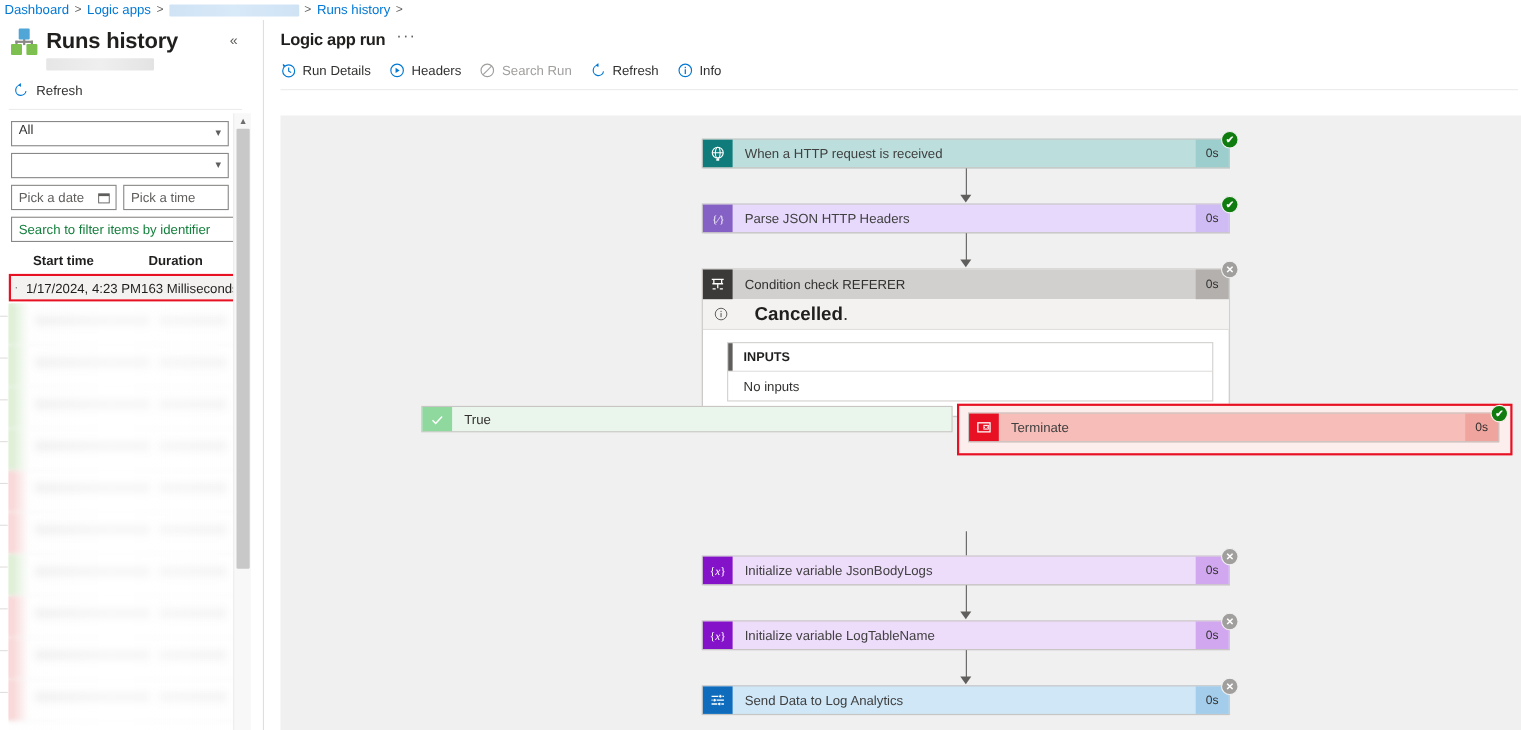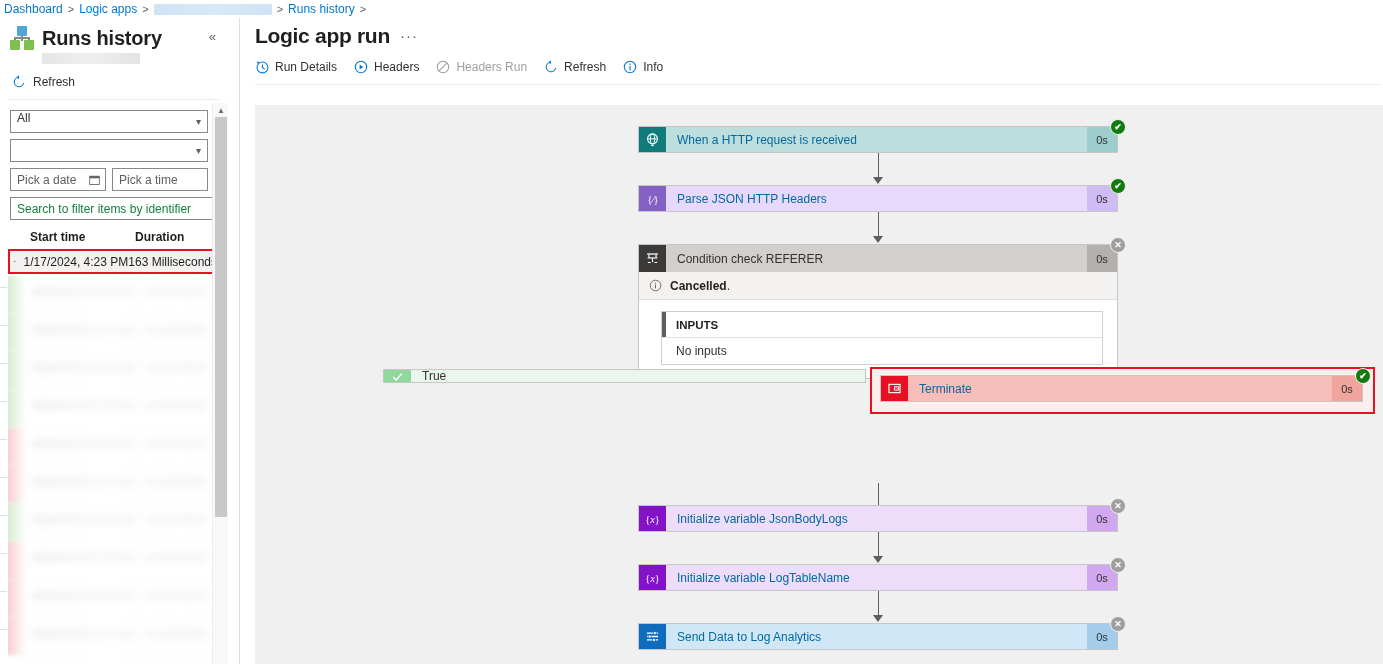--- a/index.html
+++ b/index.html
@@ -159,21 +159,21 @@
 
   
   .pane-sep {
     position: absolute; left: 239px; top: 18px; width: 1px; height: 646px;
     background: #e1dfdd;
   }
 
   
   .right-pane { position: absolute; left: 240px; top: 18px; width: 1143px; height: 646px; background:#fff; }
   .rp-title-row { display: flex; align-items: flex-end; gap: 10px; padding: 6px 0 0 15px; }
-  .rp-title { font-size: 21px; font-weight: 600; color: #201f1e; letter-spacing: -0.3px; }
+  .rp-title { font-size: 15px; font-weight: 600; color: #201f1e; letter-spacing: -0.3px; }
   .rp-ellipsis { font-size: 15px; color: #605e5c; cursor: pointer; padding-bottom: 4px; letter-spacing: 1px; }
   .rp-runid { margin: 2px 0 0 15px; font-size: 10.5px; color: #323130; letter-spacing: 0.1px; }
 
   .toolbar { display: flex; align-items: center; gap: 17px; margin: 12px 0 0 15px; }
   .tb-item { display: flex; align-items: center; gap: 6px; cursor: pointer; font-size: 12px; color: #323130; }
   .tb-item.disabled { color: #a19f9d; cursor: default; }
   .toolbar-divider { margin: 10px 0 0 15px; border-top: 1px solid #edebe9; width: 1125px; }
 
   
   .canvas {
@@ -189,21 +189,21 @@
     height: 27px; border: 1px solid #c8c6c4;
     box-shadow: 0 0.3px 0.9px rgba(0,0,0,0.08);
     cursor: pointer;
   }
   .node .nico {
     width: 27px; flex: 0 0 27px;
     display: flex; align-items: center; justify-content: center;
   }
   .node .nlabel {
     flex: 1 1 auto; display: flex; align-items: center;
-    padding-left: 11px; font-size: 12px; color: #0369a1;
+    padding-left: 11px; font-size: 12px; color: #404040;
     white-space: nowrap; overflow: hidden;
   }
   .node .ndur {
     flex: 0 0 30px; display: flex; align-items: center; justify-content: center;
     font-size: 11px; color: #323130;
   }
   .badge {
     position: absolute; right: -9px; top: -8px;
     width: 16px; height: 16px; border-radius: 50%;
     display: flex; align-items: center; justify-content: center;
@@ -236,23 +236,23 @@
     box-shadow: 0 0.3px 0.9px rgba(0,0,0,0.10);
   }
   .cond-head {
     display: flex; align-items: stretch; height: 27px; background: #d2d0ce;
     cursor: pointer;
   }
   .cond-head .nico { width: 27px; flex: 0 0 27px; background: #3b3a39; display:flex; align-items:center; justify-content:center;}
   .cond-head .nlabel { flex: 1 1 auto; display: flex; align-items: center; padding-left: 11px; font-size: 12px; color: #323130; }
   .cond-head .ndur { flex: 0 0 30px; display:flex; align-items:center; justify-content:center; background:#b3b0ad; font-size:11px; color:#323130;}
   .cond-status {
-    display: flex; align-items: center; gap: 8px;
+    display: flex; align-items: center; gap: 24px;
     height: 28px; padding-left: 10px; background: #f3f2f1;
-    border-bottom: 1px solid #e1dfdd; font-size: 12px;
+    border-bottom: 1px solid #e1dfdd; font-size: 17px;
   }
   .cond-status b { font-weight: 700; color: #201f1e; }
   .inputs-box {
     margin: 11px 14px 13px 22px; border: 1px solid #d2d0ce; background: #fff;
   }
   .inputs-head {
     height: 26px; display: flex; align-items: center;
     padding-left: 14px; border-bottom: 1px solid #e1dfdd;
     font-size: 11.5px; font-weight: 700; color: #201f1e; position: relative;
   }
@@ -261,21 +261,21 @@
     background: #605e5c;
   }
   .inputs-body {
     height: 26px; display: flex; align-items: center; padding-left: 14px;
     font-size: 12px; color: #323130;
   }
 
   
   .branch { position: absolute; }
   .branch-head {
-    display: flex; align-items: stretch; height: 14px;
+    display: flex; align-items: stretch; height: 24px;
     border: 1px solid #c8c6c4;
     justify-content: flex-end;
   }
   .branch-head .bico { width: 27px; flex: 0 0 27px; display:flex; align-items:center; justify-content:center;}
   .branch-head .blabel { flex: 1 1 auto; display:flex; align-items:center; padding-left: 11px; font-size:12px; color:#323130;}
   .branch-true .branch-head { background: #eaf6ec; }
   .branch-true .branch-head .bico { background: #8fd99f; }
   .branch-body-true { height: 59px; }
   .branch-false-outer {
     border: 2px solid #e81123; background: #fdeeee;
@@ -476,21 +476,21 @@
           <circle cx="8" cy="8" r="6.5" fill="none" stroke="#0078d4" stroke-width="1.2"></circle>
           <path d="M6.4 5.2l4.2 2.8-4.2 2.8z" fill="#0078d4"></path>
         </svg>
         <span>Headers</span>
       </div>
       <div class="tb-item disabled">
         <svg class="ico-svg" width="14" height="14" viewBox="0 0 16 16">
           <circle cx="8" cy="8" r="6.5" fill="none" stroke="#a19f9d" stroke-width="1.2"></circle>
           <path d="M3.6 12.4L12.4 3.6" stroke="#a19f9d" stroke-width="1.2"></path>
         </svg>
-        <span>Headers Run</span>
+        <span>Search Run</span>
       </div>
       <div class="tb-item">
         <svg class="ico-svg" width="14" height="14" viewBox="0 0 16 16">
           <path d="M8 2.6A5.4 5.4 0 1 0 13.3 9" fill="none" stroke="#0078d4" stroke-width="1.2"></path>
           <path d="M8 0.4v4.4L5.2 2.6z" fill="#0078d4"></path>
         </svg>
         <span>Refresh</span>
       </div>
       <div class="tb-item">
         <svg class="ico-svg" width="14" height="14" viewBox="0 0 16 16">

